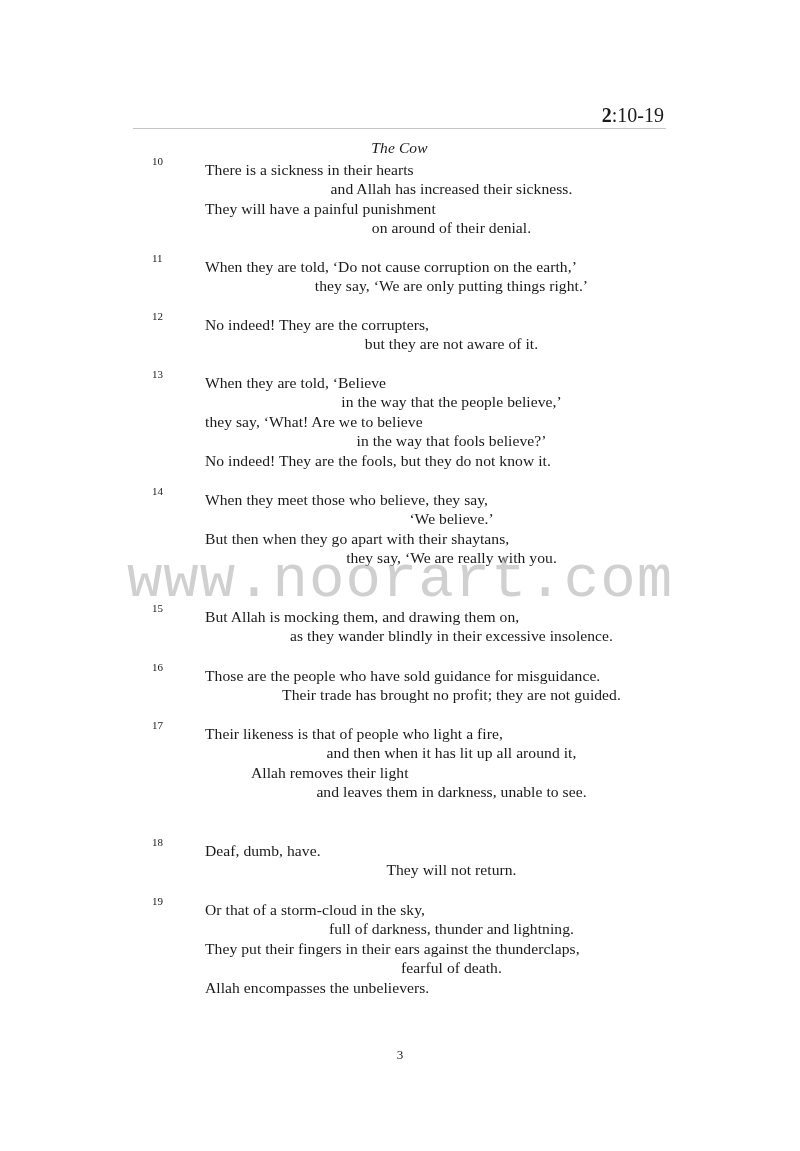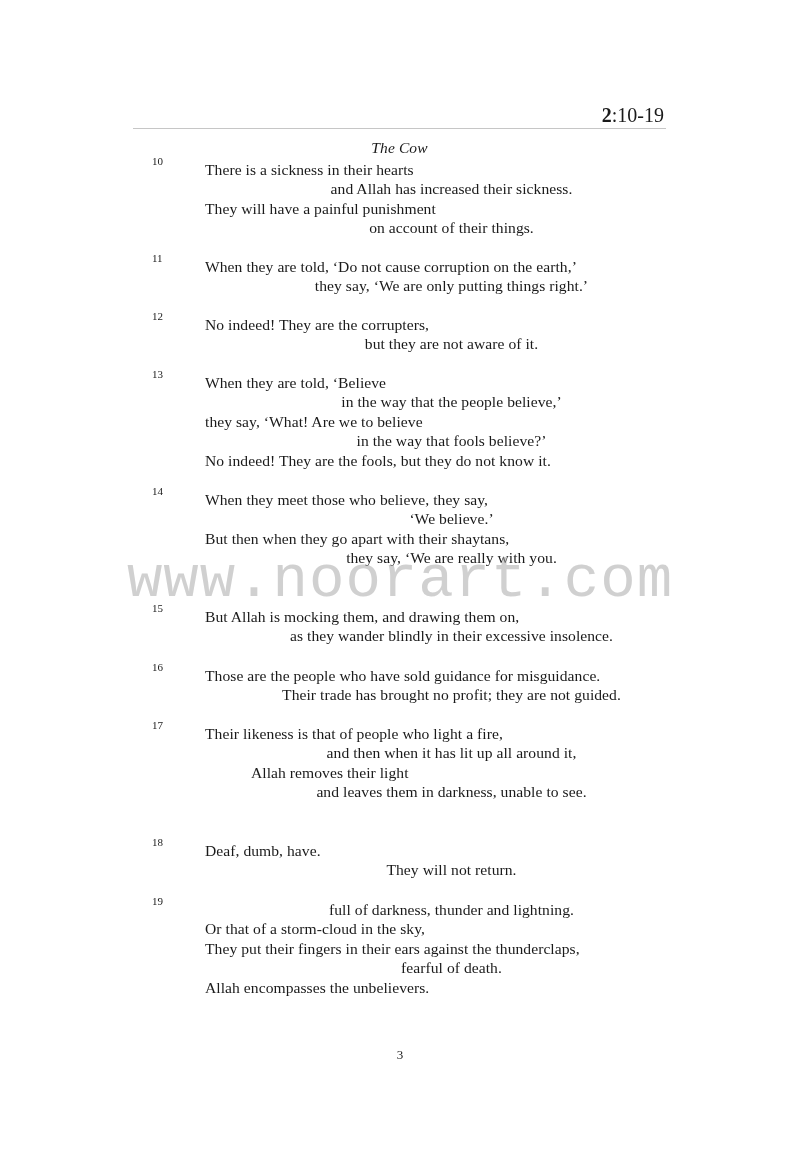--- a/index.html
+++ b/index.html
@@ -110,21 +110,21 @@
   <span class="running-ref"><b>2</b><span>:10-19</span></span>
 </div>
 <div class="head-rule"></div>
 
 <div class="verse" style="top:152px">
   <span class="verse-num">10</span>
   <div class="verse-lines">
     <span class="line">There is a sickness in their hearts</span>
     <span class="line indent-1">and Allah has increased their sickness.</span>
     <span class="line">They will have a painful punishment</span>
-    <span class="line indent-1">on account of their things.</span>
+    <span class="line indent-1">on around of their denial.</span>
   </div>
 </div>
 
 <div class="verse" style="top:249px">
   <span class="verse-num">11</span>
   <div class="verse-lines">
     <span class="line">When they are told, ‘Do not cause corruption on the earth,’</span>
     <span class="line indent-1">they say, ‘We are only putting things right.’</span>
   </div>
 </div>
@@ -188,22 +188,22 @@
   <span class="verse-num">18</span>
   <div class="verse-lines">
     <span class="line">Deaf, dumb, have.</span>
     <span class="line indent-1">They will not return.</span>
   </div>
 </div>
 
 <div class="verse" style="top:892px">
   <span class="verse-num">19</span>
   <div class="verse-lines">
+    <span class="line">Or that of a storm-cloud in the sky,</span>
     <span class="line indent-1">full of darkness, thunder and lightning.</span>
-    <span class="line">Or that of a storm-cloud in the sky,</span>
     <span class="line">They put their fingers in their ears against the thunderclaps,</span>
     <span class="line indent-1">fearful of death.</span>
     <span class="line">Allah encompasses the unbelievers.</span>
   </div>
 </div>
 
 <div class="watermark">www.noorart.com</div>
 
 <div class="page-number">3</div>
 

